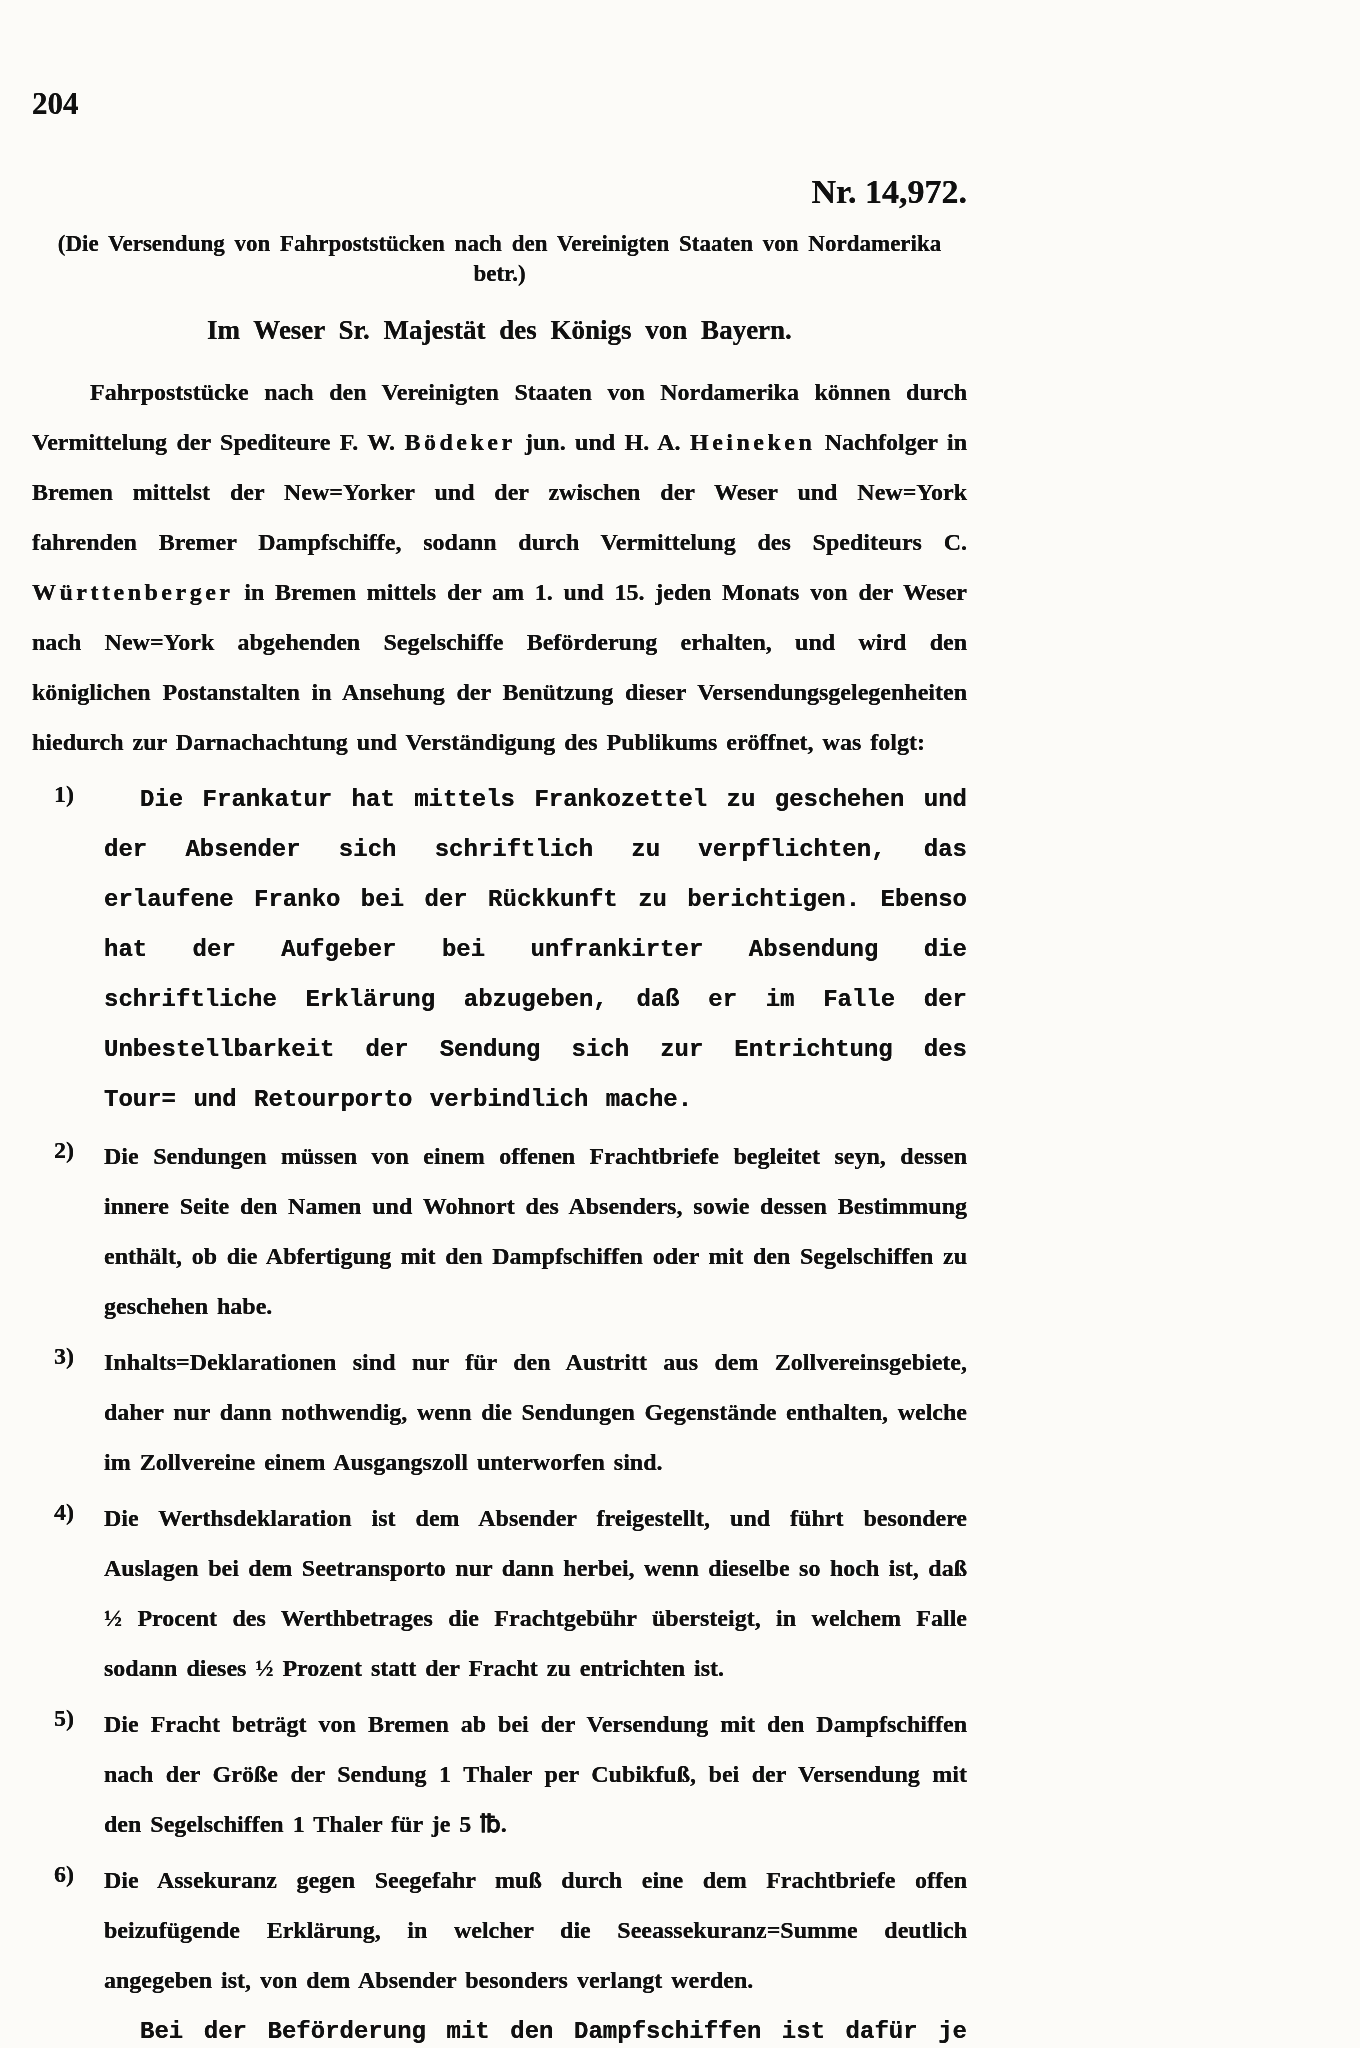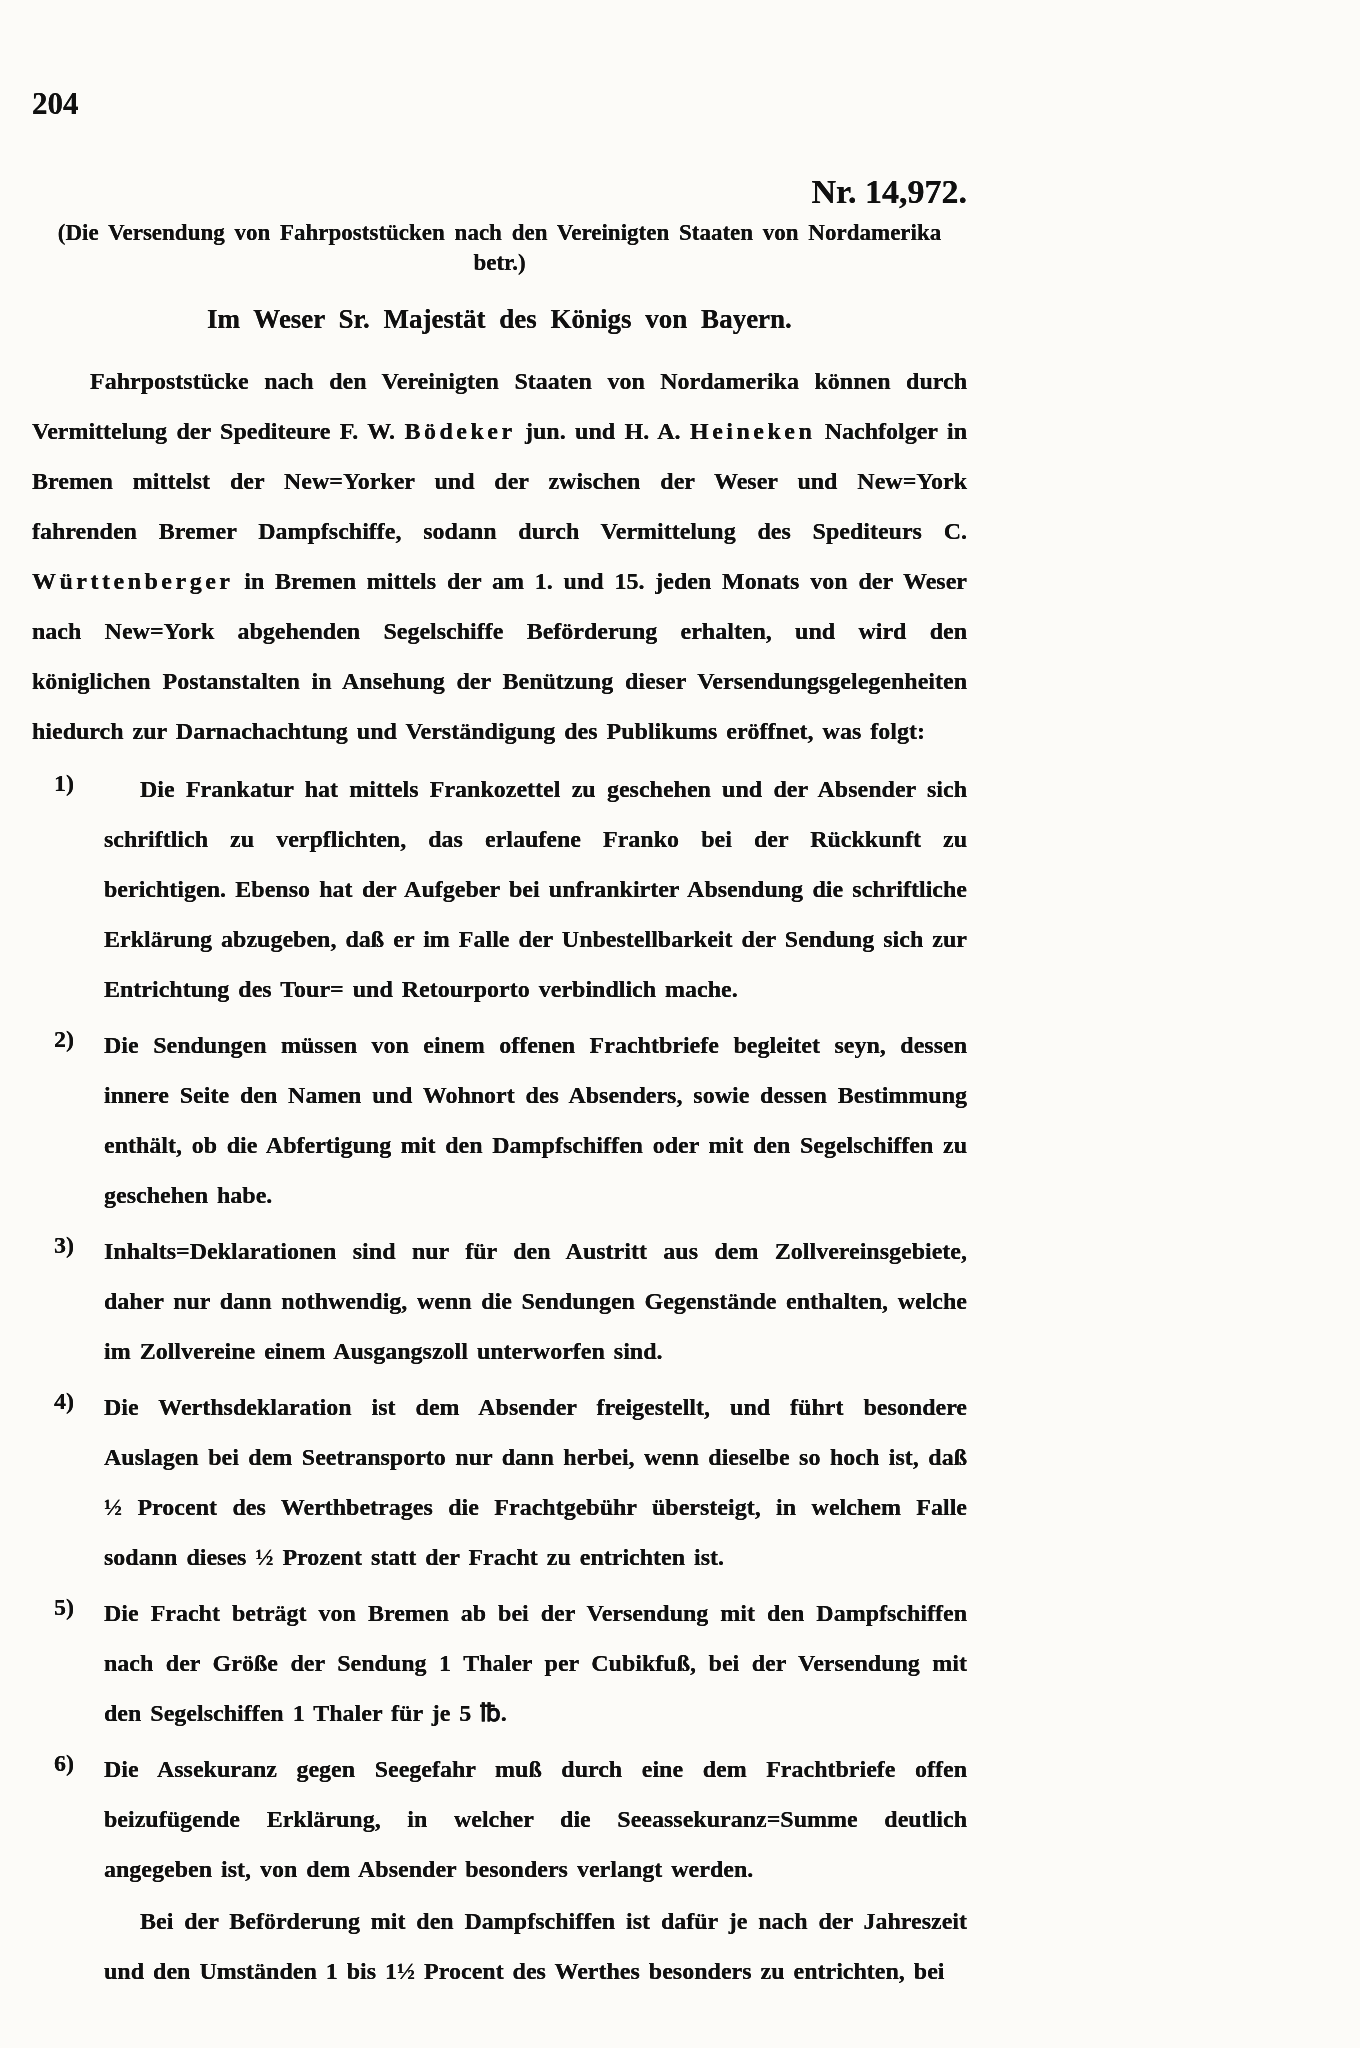--- a/index.html
+++ b/index.html
@@ -27,21 +27,21 @@
   }
 
   .docnum {
     margin-top: 56px;
     font-size: 34px;
     line-height: 1;
     text-align: right;
   }
 
   .subject {
-    margin-top: 9px;
+    margin-top: 20px;
     text-align: center;
     font-size: 23px;
     line-height: 30px;
     word-spacing: 4px;
   }
 
   .heading {
     margin-top: 24px;
     text-align: center;
     font-size: 27px;
@@ -74,20 +74,21 @@
     position: absolute;
     left: 22px;
     top: 0;
     font-size: 24px;
     line-height: 38px;
   }
 
   .item-body p.cont {
     text-indent: 36px;
     margin-top: 2px;
+    font-family: Liberation Mono, monospace;
   }
 
   .sperr { letter-spacing: 3.5px; }
 </style>
 </head>
 <body>
 
 <div class="page">
   <div class="pagenum">204</div>
 

